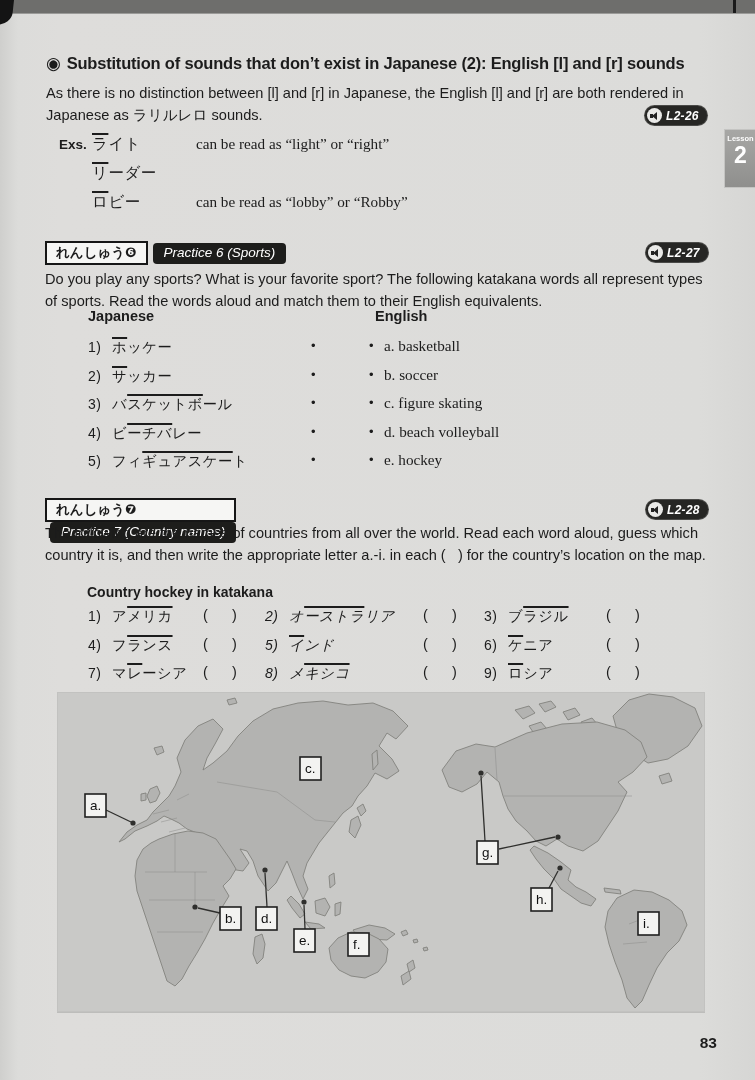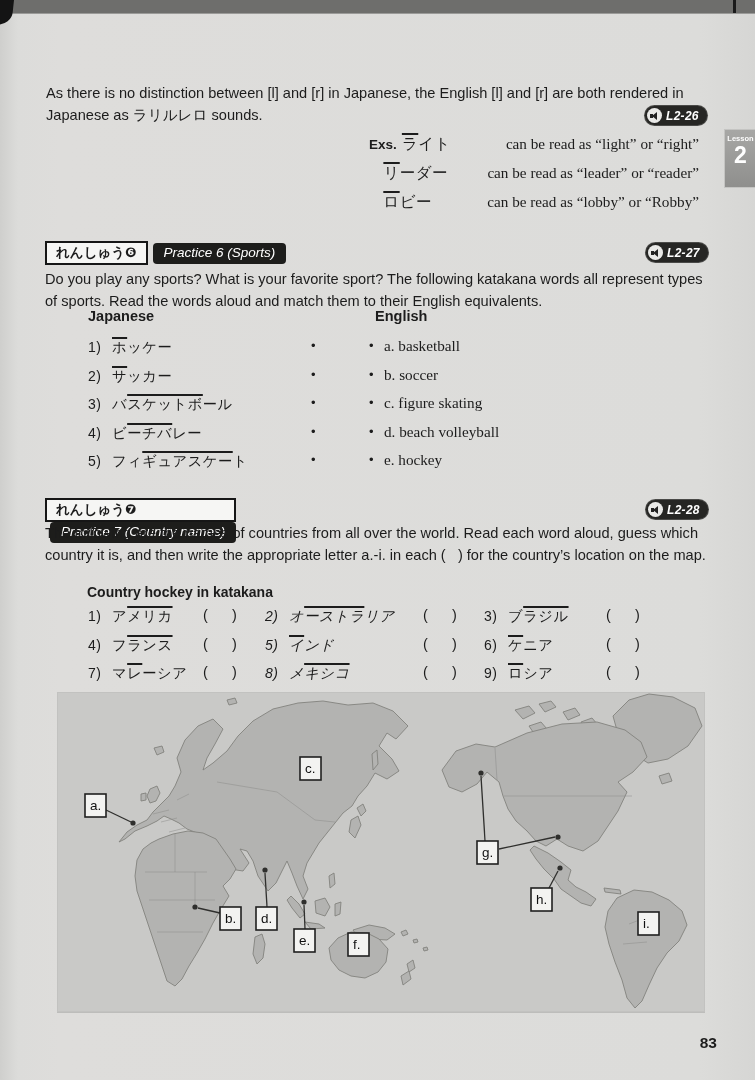--- a/index.html
+++ b/index.html
@@ -16,21 +16,21 @@
   .para{position:absolute;font-size:14.6px;line-height:22px;}
   .p-intro{left:46px;top:82px;width:670px;}
   .audio{position:absolute;display:flex;align-items:center;height:19px;background:#262624;border-radius:10px;padding:0 8px 0 2px;box-shadow:0 0 0 1px #4a4a48;}
   .audio .spk{position:relative;width:15px;height:15px;border-radius:50%;background:#e9e9e7;margin-right:4px;}
   .audio .spk::before{content:"";position:absolute;left:3px;top:5.5px;width:3px;height:4.5px;background:#222;}
   .audio .spk::after{content:"";position:absolute;left:5px;top:3.5px;width:0;height:0;border-top:4px solid transparent;border-bottom:4px solid transparent;border-right:5px solid #222;}
   .audio .lbl{color:#fff;font-size:12px;font-weight:bold;font-style:italic;letter-spacing:0.3px;}
   .a26{left:645px;top:106px;}  .a27{left:646px;top:243px;}  .a28{left:646px;top:500px;}
 
   .exs{position:absolute;left:59px;top:134px;width:640px;}
-  .exs-row{display:flex;height:29px;align-items:baseline;justify-content:flex-end;}
+  .exs-row{display:flex;height:29px;align-items:baseline;}
   .exs-label{font-weight:bold;font-size:13.5px;width:33px;}
   .exs-row .k-col{width:104px;}
   .serif{font-family:"Liberation Serif","DejaVu Serif",serif;font-size:15.2px;}
 
   .k{letter-spacing:0.5px;}
   .k .hi{text-decoration:overline;text-decoration-thickness:1.5px;}
   .k-lg{font-size:15.5px;}
   .k-md{font-size:14.3px;}
 
   .lesson-tab{position:absolute;left:724px;top:129px;width:31px;height:57px;background:linear-gradient(#a7a7a5,#8f8f8d);border:1px solid #c4c4c2;border-right:none;text-align:center;color:#fefefe;}
@@ -80,37 +80,39 @@
 </style>
 </head>
 <body>
 
 <div class="page">
   <div class="topbar">
       <div class="topbar-tick"></div>
     </div>
   <div class="corner-mark"></div>
 
+  <div class="title-row">
+    <span class="title-bullet">◉</span><span>Substitution of sounds that don’t exist in Japanese (2): English [l] and [r] sounds</span>
+  </div>
   <div class="para p-intro">As there is no distinction between [l] and [r] in Japanese, the English [l] and [r] are both rendered in Japanese as ラリルレロ sounds.</div>
 
   <div class="audio a26">
     <span class="spk"></span>
     <span class="lbl">L2-26</span>
   </div>
 
   <div class="exs">
     <div class="exs-row">
       <span class="exs-label">Exs.</span>
       <span class="k k-lg k-col"><span></span><span class="hi">ラ</span><span>イト</span></span>
       <span class="serif">can be read as “light” or “right”</span>
     </div>
     <div class="exs-row">
       <span class="exs-label"></span>
       <span class="k k-lg k-col"><span></span><span class="hi">リ</span><span>ーダー</span></span>
-      <span class="serif">can be read as “leader” or “reader”</span>
     </div>
     <div class="exs-row">
       <span class="exs-label"></span>
       <span class="k k-lg k-col"><span></span><span class="hi">ロ</span><span>ビー</span></span>
       <span class="serif">can be read as “lobby” or “Robby”</span>
     </div>
   </div>
 
   <div class="lesson-tab">
     <div class="lt1">Lesson</div>

